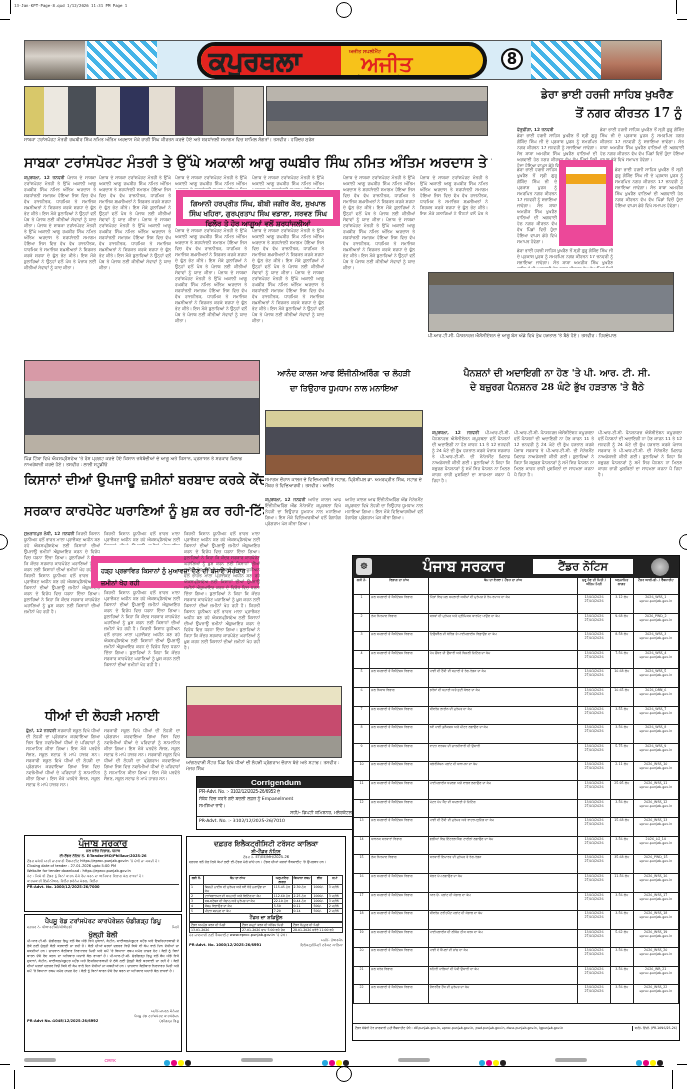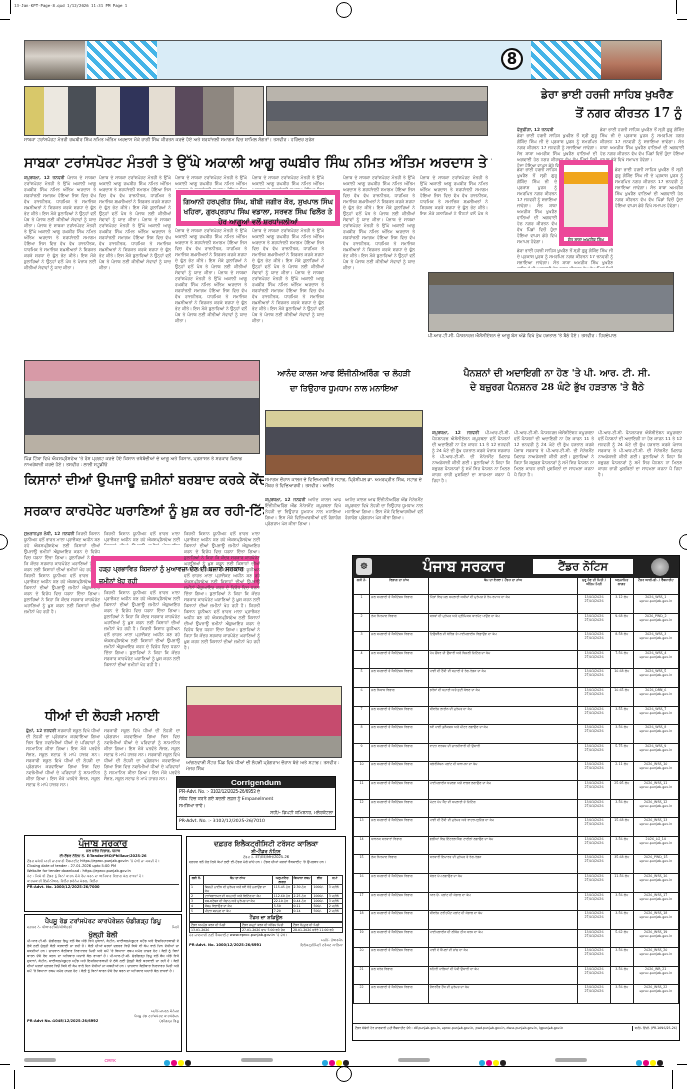--- a/index.html
+++ b/index.html
@@ -21,21 +21,21 @@
   .mast-city { left: 8px; top: 0; font-size: 26px; font-weight: bold; color: #fff; font-family: "DejaVu Serif", serif; -webkit-text-stroke: 1px #222; }
   .mast-kicker { left: 148px; top: 2px; font-size: 5px; color: #c0121a; font-weight: bold; }
   .mast-brand { left: 160px; top: 5px; font-size: 21px; font-weight: bold; color: #e3231f; font-family: "DejaVu Serif", serif; }
   .mast-date { left: 156px; top: 28px; font-size: 5px; color: #111; }
   .mast-page { left: 476px; top: 7px; width: 22px; height: 22px; border: 2px solid #111; border-radius: 50%; background: #fff; font-size: 15px; font-weight: bold; text-align: center; line-height: 19px; }
 
   .photo { background: #888; overflow: hidden; }
   .caption { font-size: 4.6px; line-height: 6px; color: #222; overflow: hidden; }
   .headline { font-family: "DejaVu Serif", serif; font-weight: bold; color: #111; white-space: nowrap; overflow: hidden; }
   .body-col { font-size: 4.3px; line-height: 6px; color: #333; text-align: justify; overflow: hidden; }
-  .box { border: 5px solid #ec4899; }
+  .box { border: 7px solid #ec4899; }
 
   
   .tender { left: 352px; top: 555px; width: 328px; height: 486px; border: 1px solid #111; overflow: hidden; background:#fff; }
   .tender-bar { left: 0; top: 0; width: 100%; height: 21px; background: #222; }
   .tender-title-l { left: 70px; top: 1px; font-size: 15px; color: #fff; font-weight: bold; font-family: "DejaVu Serif", serif; }
   .tender-title-r { left: 180px; top: 3px; width: 100px; height: 15px; background: #fff; font-size: 11px; text-align: center; line-height: 15px; font-weight: bold; font-family: "DejaVu Serif", serif; }
   .tender-emblem { left: 3px; top: 2px; width: 16px; height: 17px; background: #ddd; border-radius: 3px; font-size: 9px; text-align: center; line-height: 17px; }
   .tender-logo { left: 298px; top: 2px; width: 18px; height: 18px; border-radius: 50%; background: radial-gradient(#ccc,#777); }
   table.tt { position: absolute; left: 0; top: 21px; width: 100%; border-collapse: collapse; table-layout: fixed; font-size: 3.3px; }
   table.tt th, table.tt td { border: 1px solid #222; padding: 0 1px; vertical-align: top; overflow: hidden; }
@@ -66,20 +66,27 @@
 <div class="abs regmark" style="left:679px;top:534px"></div>
 <div class="abs crop-h" style="left:0;top:1064px;width:10px"></div>
 <div class="abs crop-h" style="right:0;top:1064px;width:10px"></div>
 <div class="abs crop-v" style="left:14px;top:1070px;height:19px"></div>
 <div class="abs crop-v" style="right:14px;top:1070px;height:19px"></div>
 
 <div class="abs masthead">
   <div class="abs mast-photo-l"></div>
   <div class="abs mast-pattern" style="left:62px"></div>
   <div class="abs mast-pattern" style="left:506px"></div>
+  <div class="abs mast-pill">
+    <div class="abs mast-red"></div>
+    <div class="abs mast-city">ਕਪੂਰਥਲਾ</div>
+    <div class="abs mast-kicker">ਅਜੀਤ ਸਪਲੀਮੈਂਟ</div>
+    <div class="abs mast-brand">ਅਜੀਤ</div>
+    <div class="abs mast-date">ਮੰਗਲਵਾਰ, 13 ਜਨਵਰੀ 2026</div>
+  </div>
   <div class="abs mast-page">8</div>
   <div class="abs mast-photo-r"></div>
 </div>
 
 <div class="abs photo" style="left:24px;top:86px;width:240px;height:50px;background:linear-gradient(90deg,#d8c86a 0 8%,#ece8e0 8% 18%,#4a4f56 18% 30%,#e9e3d8 30% 40%,#30345a 40% 52%,#e4ddd2 52% 63%,#5a4a5c 63% 75%,#8e8780 75% 88%,#c9c2b8 88%);border:1px solid #444"></div>
 <div class="abs photo" style="left:266px;top:86px;width:222px;height:50px;background:linear-gradient(180deg,#b9b4ac 0 30%,#5d6068 30% 70%,#8a847c 70%);border:1px solid #444"></div>
 <div class="abs caption" style="left:24px;top:137px;width:464px;height:13px">ਸਾਬਕਾ ਟਰਾਂਸਪੋਰਟ ਮੰਤਰੀ ਰਘਬੀਰ ਸਿੰਘ ਨਮਿਤ ਅੰਤਿਮ ਅਰਦਾਸ ਮੌਕੇ ਰਾਗੀ ਸਿੰਘ ਕੀਰਤਨ ਕਰਦੇ ਹੋਏ ਅਤੇ ਸ਼ਰਧਾਂਜਲੀ ਸਮਾਗਮ ਵਿਚ ਸ਼ਾਮਿਲ ਸੰਗਤਾਂ। ਤਸਵੀਰ : ਹਰਿੰਦਰ ਸੁਰੇਸ਼</div>
 
 <div class="abs headline" style="left:512px;top:88px;width:190px;font-size:11px;text-align:center">ਡੇਰਾ ਭਾਈ ਹਰਜੀ ਸਾਹਿਬ ਖੁਖਰੈਣ</div>
 <div class="abs headline" style="left:492px;top:106px;width:190px;font-size:12px;text-align:right">ਤੋਂ ਨਗਰ ਕੀਰਤਨ 17 ਨੂੰ</div>
@@ -127,21 +134,21 @@
 <div class="abs body-col" style="left:432px;top:430px;width:78px;height:124px"><b>ਕਪੂਰਥਲਾ, 12 ਜਨਵਰੀ</b> <span>ਪੀ.ਆਰ.ਟੀ.ਸੀ. ਪੈਨਸ਼ਨਰਜ਼ ਐਸੋਸੀਏਸ਼ਨ ਕਪੂਰਥਲਾ ਵਲੋਂ ਪੈਨਸ਼ਨਾਂ ਦੀ ਅਦਾਇਗੀ ਨਾ ਹੋਣ ਕਾਰਨ 11 ਤੇ 12 ਜਨਵਰੀ ਨੂੰ 24 ਘੰਟੇ ਦੀ ਭੁੱਖ ਹੜਤਾਲ ਕਰਕੇ ਪੰਜਾਬ ਸਰਕਾਰ ਤੇ ਪੀ.ਆਰ.ਟੀ.ਸੀ. ਦੀ ਮੈਨੇਜਮੈਂਟ ਖ਼ਿਲਾਫ਼ ਨਾਅਰੇਬਾਜ਼ੀ ਕੀਤੀ ਗਈ। ਬੁਲਾਰਿਆਂ ਨੇ ਕਿਹਾ ਕਿ ਬਜ਼ੁਰਗ ਪੈਨਸ਼ਨਰਾਂ ਨੂੰ ਸਮੇਂ ਸਿਰ ਪੈਨਸ਼ਨ ਨਾ ਮਿਲਣ ਕਾਰਨ ਭਾਰੀ ਮੁਸ਼ਕਿਲਾਂ ਦਾ ਸਾਹਮਣਾ ਕਰਨਾ ਪੈ ਰਿਹਾ ਹੈ।</span></div>
 <div class="abs body-col" style="left:514px;top:430px;width:80px;height:124px">ਪੀ.ਆਰ.ਟੀ.ਸੀ. ਪੈਨਸ਼ਨਰਜ਼ ਐਸੋਸੀਏਸ਼ਨ ਕਪੂਰਥਲਾ ਵਲੋਂ ਪੈਨਸ਼ਨਾਂ ਦੀ ਅਦਾਇਗੀ ਨਾ ਹੋਣ ਕਾਰਨ 11 ਤੇ 12 ਜਨਵਰੀ ਨੂੰ 24 ਘੰਟੇ ਦੀ ਭੁੱਖ ਹੜਤਾਲ ਕਰਕੇ ਪੰਜਾਬ ਸਰਕਾਰ ਤੇ ਪੀ.ਆਰ.ਟੀ.ਸੀ. ਦੀ ਮੈਨੇਜਮੈਂਟ ਖ਼ਿਲਾਫ਼ ਨਾਅਰੇਬਾਜ਼ੀ ਕੀਤੀ ਗਈ। ਬੁਲਾਰਿਆਂ ਨੇ ਕਿਹਾ ਕਿ ਬਜ਼ੁਰਗ ਪੈਨਸ਼ਨਰਾਂ ਨੂੰ ਸਮੇਂ ਸਿਰ ਪੈਨਸ਼ਨ ਨਾ ਮਿਲਣ ਕਾਰਨ ਭਾਰੀ ਮੁਸ਼ਕਿਲਾਂ ਦਾ ਸਾਹਮਣਾ ਕਰਨਾ ਪੈ ਰਿਹਾ ਹੈ।</div>
 <div class="abs body-col" style="left:598px;top:430px;width:84px;height:124px">ਪੀ.ਆਰ.ਟੀ.ਸੀ. ਪੈਨਸ਼ਨਰਜ਼ ਐਸੋਸੀਏਸ਼ਨ ਕਪੂਰਥਲਾ ਵਲੋਂ ਪੈਨਸ਼ਨਾਂ ਦੀ ਅਦਾਇਗੀ ਨਾ ਹੋਣ ਕਾਰਨ 11 ਤੇ 12 ਜਨਵਰੀ ਨੂੰ 24 ਘੰਟੇ ਦੀ ਭੁੱਖ ਹੜਤਾਲ ਕਰਕੇ ਪੰਜਾਬ ਸਰਕਾਰ ਤੇ ਪੀ.ਆਰ.ਟੀ.ਸੀ. ਦੀ ਮੈਨੇਜਮੈਂਟ ਖ਼ਿਲਾਫ਼ ਨਾਅਰੇਬਾਜ਼ੀ ਕੀਤੀ ਗਈ। ਬੁਲਾਰਿਆਂ ਨੇ ਕਿਹਾ ਕਿ ਬਜ਼ੁਰਗ ਪੈਨਸ਼ਨਰਾਂ ਨੂੰ ਸਮੇਂ ਸਿਰ ਪੈਨਸ਼ਨ ਨਾ ਮਿਲਣ ਕਾਰਨ ਭਾਰੀ ਮੁਸ਼ਕਿਲਾਂ ਦਾ ਸਾਹਮਣਾ ਕਰਨਾ ਪੈ ਰਿਹਾ ਹੈ।</div>
 
 <div class="abs headline" style="left:24px;top:708px;width:156px;font-size:13px;text-align:center">ਧੀਆਂ ਦੀ ਲੋਹੜੀ ਮਨਾਈ</div>
 <div class="abs body-col" style="left:26px;top:728px;width:74px;height:90px"><b>ਫੁੱਲਾਂ, 12 ਜਨਵਰੀ</b> <span>ਸਰਕਾਰੀ ਸਕੂਲ ਵਿਖੇ ਧੀਆਂ ਦੀ ਲੋਹੜੀ ਦਾ ਪ੍ਰੋਗਰਾਮ ਕਰਵਾਇਆ ਗਿਆ ਜਿਸ ਵਿਚ ਨਵਜੰਮੀਆਂ ਧੀਆਂ ਦੇ ਪਰਿਵਾਰਾਂ ਨੂੰ ਸਨਮਾਨਿਤ ਕੀਤਾ ਗਿਆ। ਇਸ ਮੌਕੇ ਪਤਵੰਤੇ ਸੱਜਣ, ਸਕੂਲ ਸਟਾਫ਼ ਤੇ ਮਾਪੇ ਹਾਜ਼ਰ ਸਨ।</span> <span>ਸਰਕਾਰੀ ਸਕੂਲ ਵਿਖੇ ਧੀਆਂ ਦੀ ਲੋਹੜੀ ਦਾ ਪ੍ਰੋਗਰਾਮ ਕਰਵਾਇਆ ਗਿਆ ਜਿਸ ਵਿਚ ਨਵਜੰਮੀਆਂ ਧੀਆਂ ਦੇ ਪਰਿਵਾਰਾਂ ਨੂੰ ਸਨਮਾਨਿਤ ਕੀਤਾ ਗਿਆ। ਇਸ ਮੌਕੇ ਪਤਵੰਤੇ ਸੱਜਣ, ਸਕੂਲ ਸਟਾਫ਼ ਤੇ ਮਾਪੇ ਹਾਜ਼ਰ ਸਨ।</span></div>
 <div class="abs body-col" style="left:104px;top:728px;width:76px;height:90px"><span>ਸਰਕਾਰੀ ਸਕੂਲ ਵਿਖੇ ਧੀਆਂ ਦੀ ਲੋਹੜੀ ਦਾ ਪ੍ਰੋਗਰਾਮ ਕਰਵਾਇਆ ਗਿਆ ਜਿਸ ਵਿਚ ਨਵਜੰਮੀਆਂ ਧੀਆਂ ਦੇ ਪਰਿਵਾਰਾਂ ਨੂੰ ਸਨਮਾਨਿਤ ਕੀਤਾ ਗਿਆ। ਇਸ ਮੌਕੇ ਪਤਵੰਤੇ ਸੱਜਣ, ਸਕੂਲ ਸਟਾਫ਼ ਤੇ ਮਾਪੇ ਹਾਜ਼ਰ ਸਨ।</span> <span>ਸਰਕਾਰੀ ਸਕੂਲ ਵਿਖੇ ਧੀਆਂ ਦੀ ਲੋਹੜੀ ਦਾ ਪ੍ਰੋਗਰਾਮ ਕਰਵਾਇਆ ਗਿਆ ਜਿਸ ਵਿਚ ਨਵਜੰਮੀਆਂ ਧੀਆਂ ਦੇ ਪਰਿਵਾਰਾਂ ਨੂੰ ਸਨਮਾਨਿਤ ਕੀਤਾ ਗਿਆ। ਇਸ ਮੌਕੇ ਪਤਵੰਤੇ ਸੱਜਣ, ਸਕੂਲ ਸਟਾਫ਼ ਤੇ ਮਾਪੇ ਹਾਜ਼ਰ ਸਨ।</span></div>
 <div class="abs photo" style="left:186px;top:686px;width:156px;height:72px;background:linear-gradient(180deg,#e9e3c3 0 25%,#c64b6e 25% 70%,#9b9890 70%);border:1px solid #444"></div>
 <div class="abs caption" style="left:186px;top:760px;width:160px;height:14px">ਆਂਗਣਵਾੜੀ ਸੈਂਟਰ ਪਿੰਡ ਵਿਖੇ ਧੀਆਂ ਦੀ ਲੋਹੜੀ ਪ੍ਰੋਗਰਾਮ ਦੌਰਾਨ ਬੱਚੇ ਅਤੇ ਸਟਾਫ਼। ਤਸਵੀਰ : ਮੇਜਰ ਸਿੰਘ</div>
 
-<div class="abs ad" style="left:176px;top:776px;width:160px;height:54px">
+<div class="abs ad" style="left:196px;top:776px;width:160px;height:54px">
   <div style="background:#222;color:#fff;text-align:center;font-size:8px;font-weight:bold;height:11px;line-height:11px;font-family:'Liberation Sans',sans-serif">Corrigendum</div>
   <div style="font-size:4.5px;line-height:7px;padding:0 2px;font-family:'Liberation Sans',sans-serif">PR-Advt. No. :- 3102/12/2025-26/6953 ਦੇ</div>
   <div style="font-size:4.5px;line-height:7px;padding:0 2px">ਸੰਬੰਧ ਵਿਚ ਕਰਤੇ ਗਏ ਬਦਲੀ ਲਫ਼ਜ਼ ਨੂੰ Empanelment</div>
   <div style="font-size:4.5px;line-height:7px;padding:0 2px">ਸਮਝਿਆ ਜਾਵੇ।</div>
   <div style="font-size:4.5px;line-height:7px;padding:0 2px;text-align:right">ਸਹੀ/- ਡਿਪਟੀ ਕਮਿਸ਼ਨਰ, ਮਲੇਰਕੋਟਲਾ</div>
   <div style="font-size:4.5px;line-height:7px;padding:0 2px;border-top:1px solid #333">PR-Advt. No. :- 3102/12/2025-26/7010</div>
 </div>
 
 <div class="abs ad" style="left:24px;top:835px;width:158px;height:77px;padding:2px">
   <div class="ad-title" style="font-size:9px;text-decoration:underline">ਪੰਜਾਬ ਸਰਕਾਰ</div>

